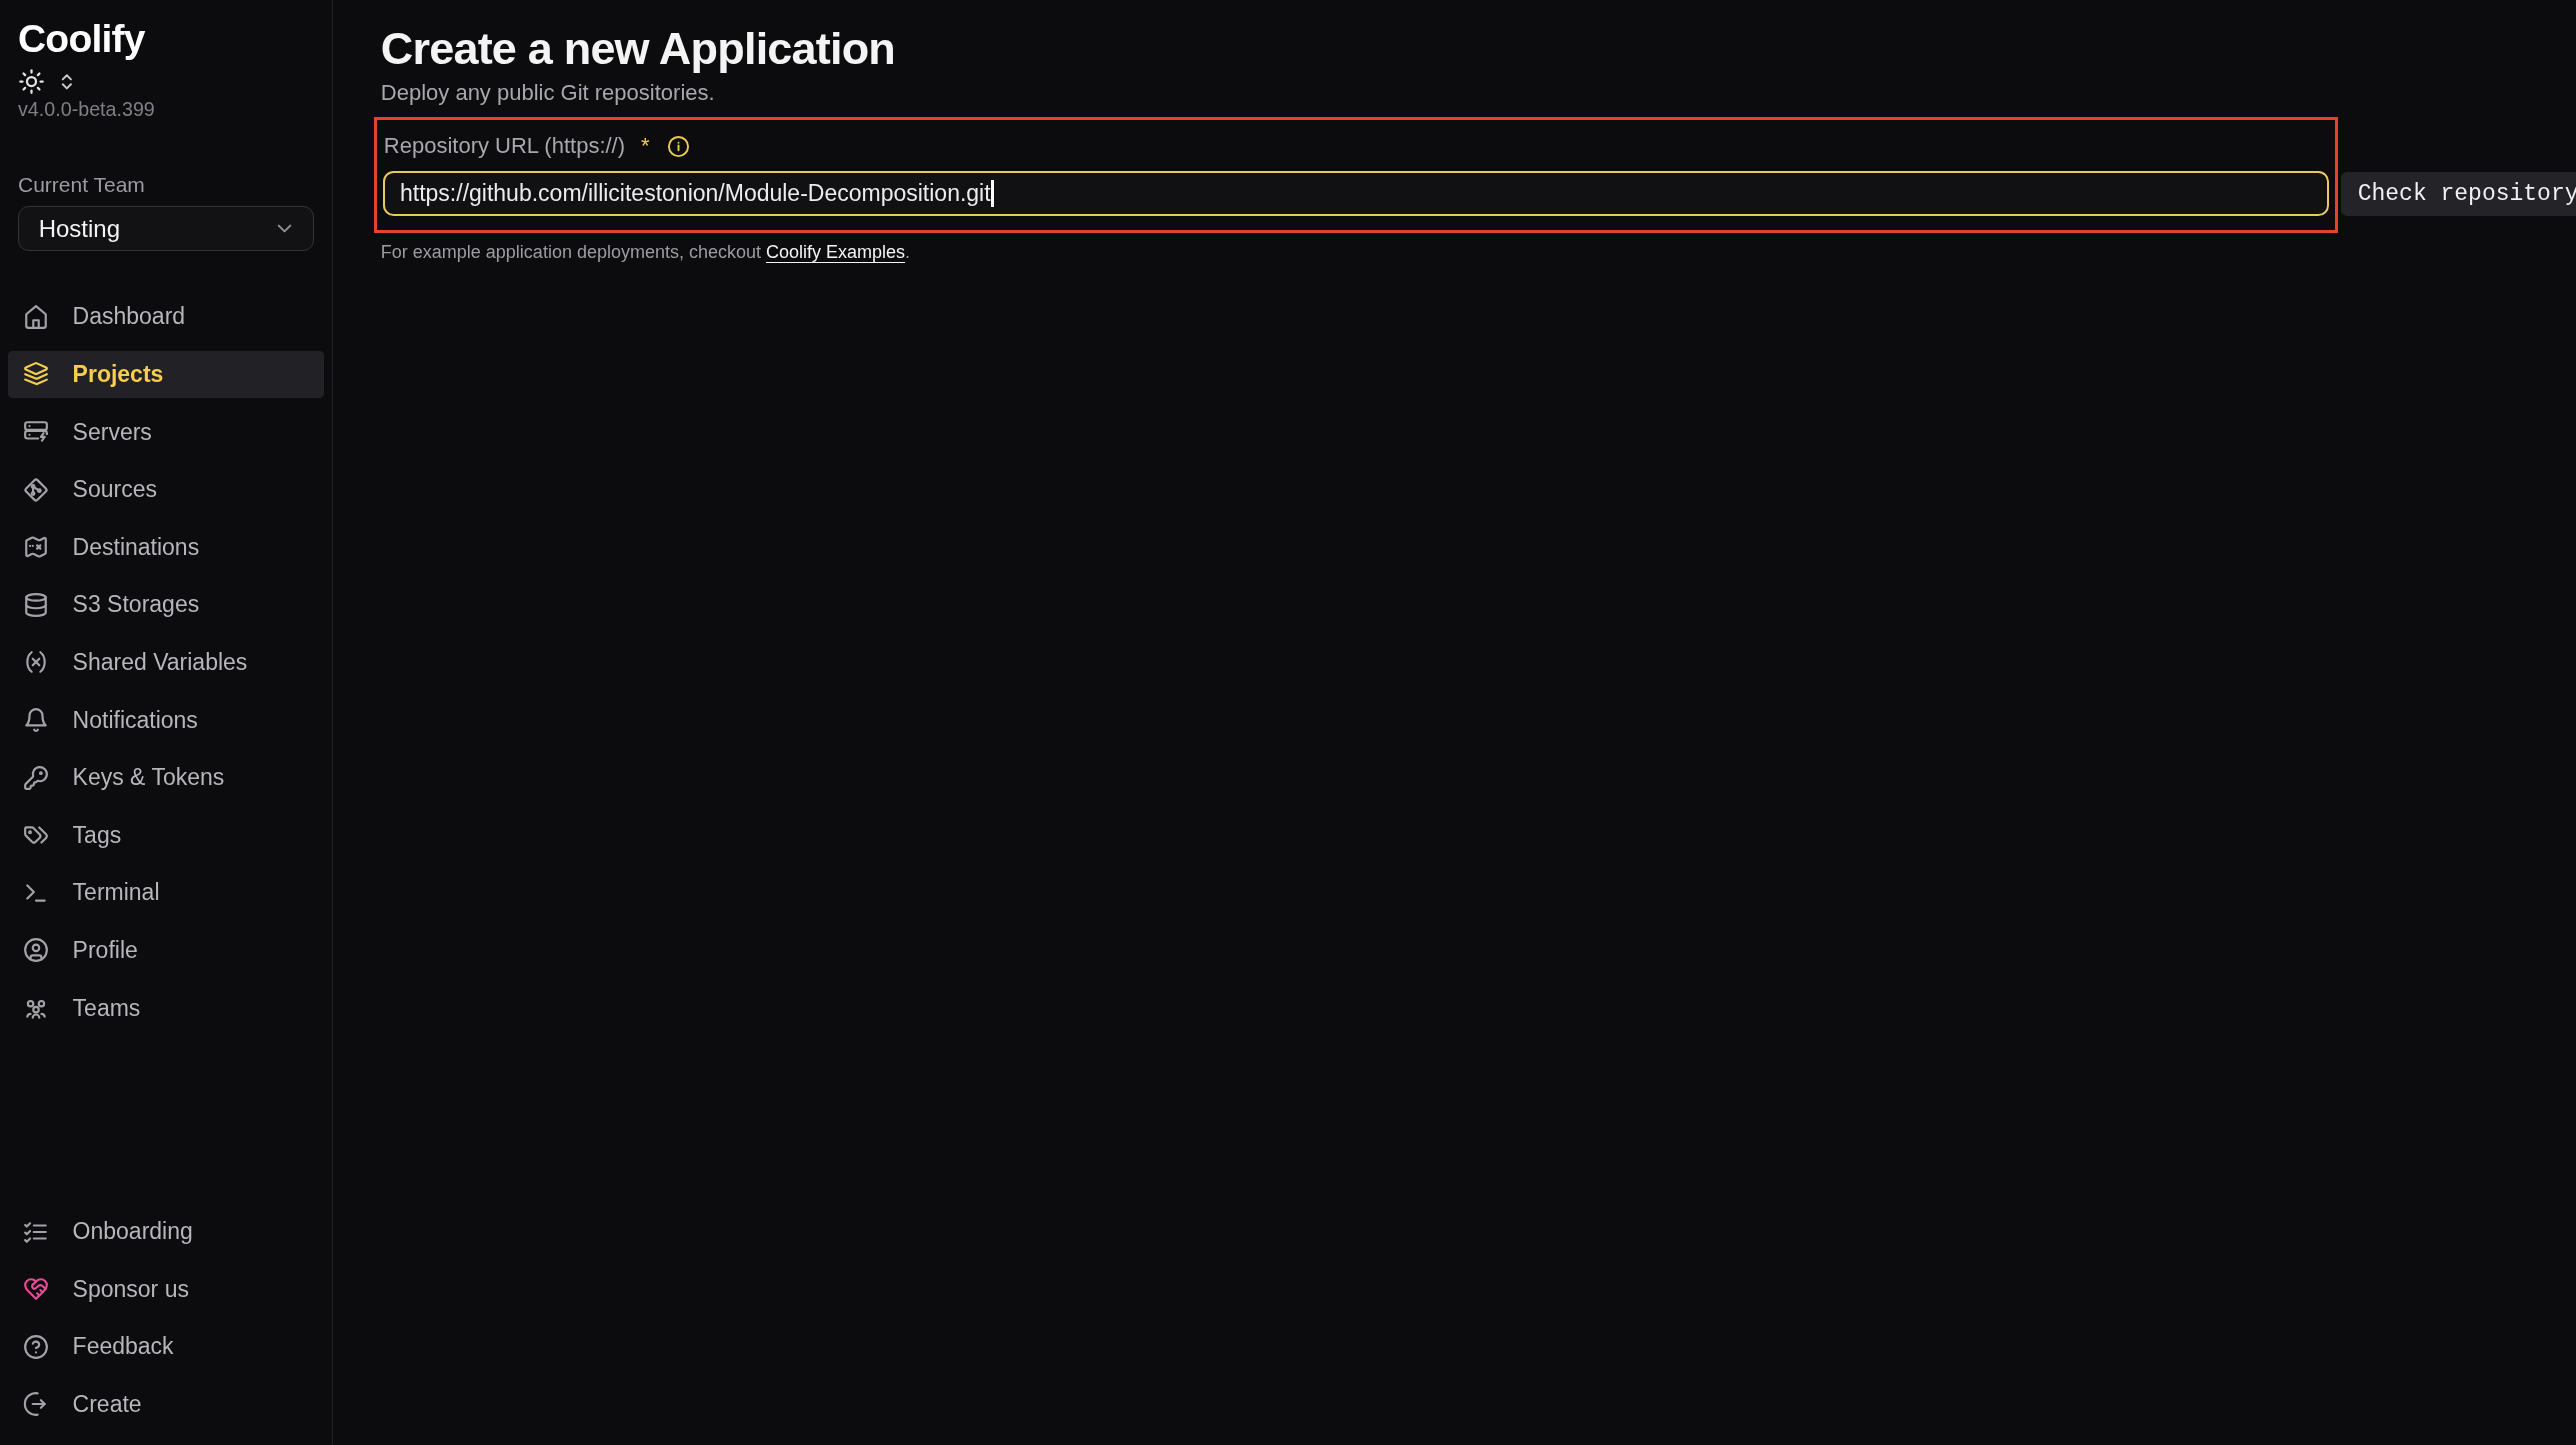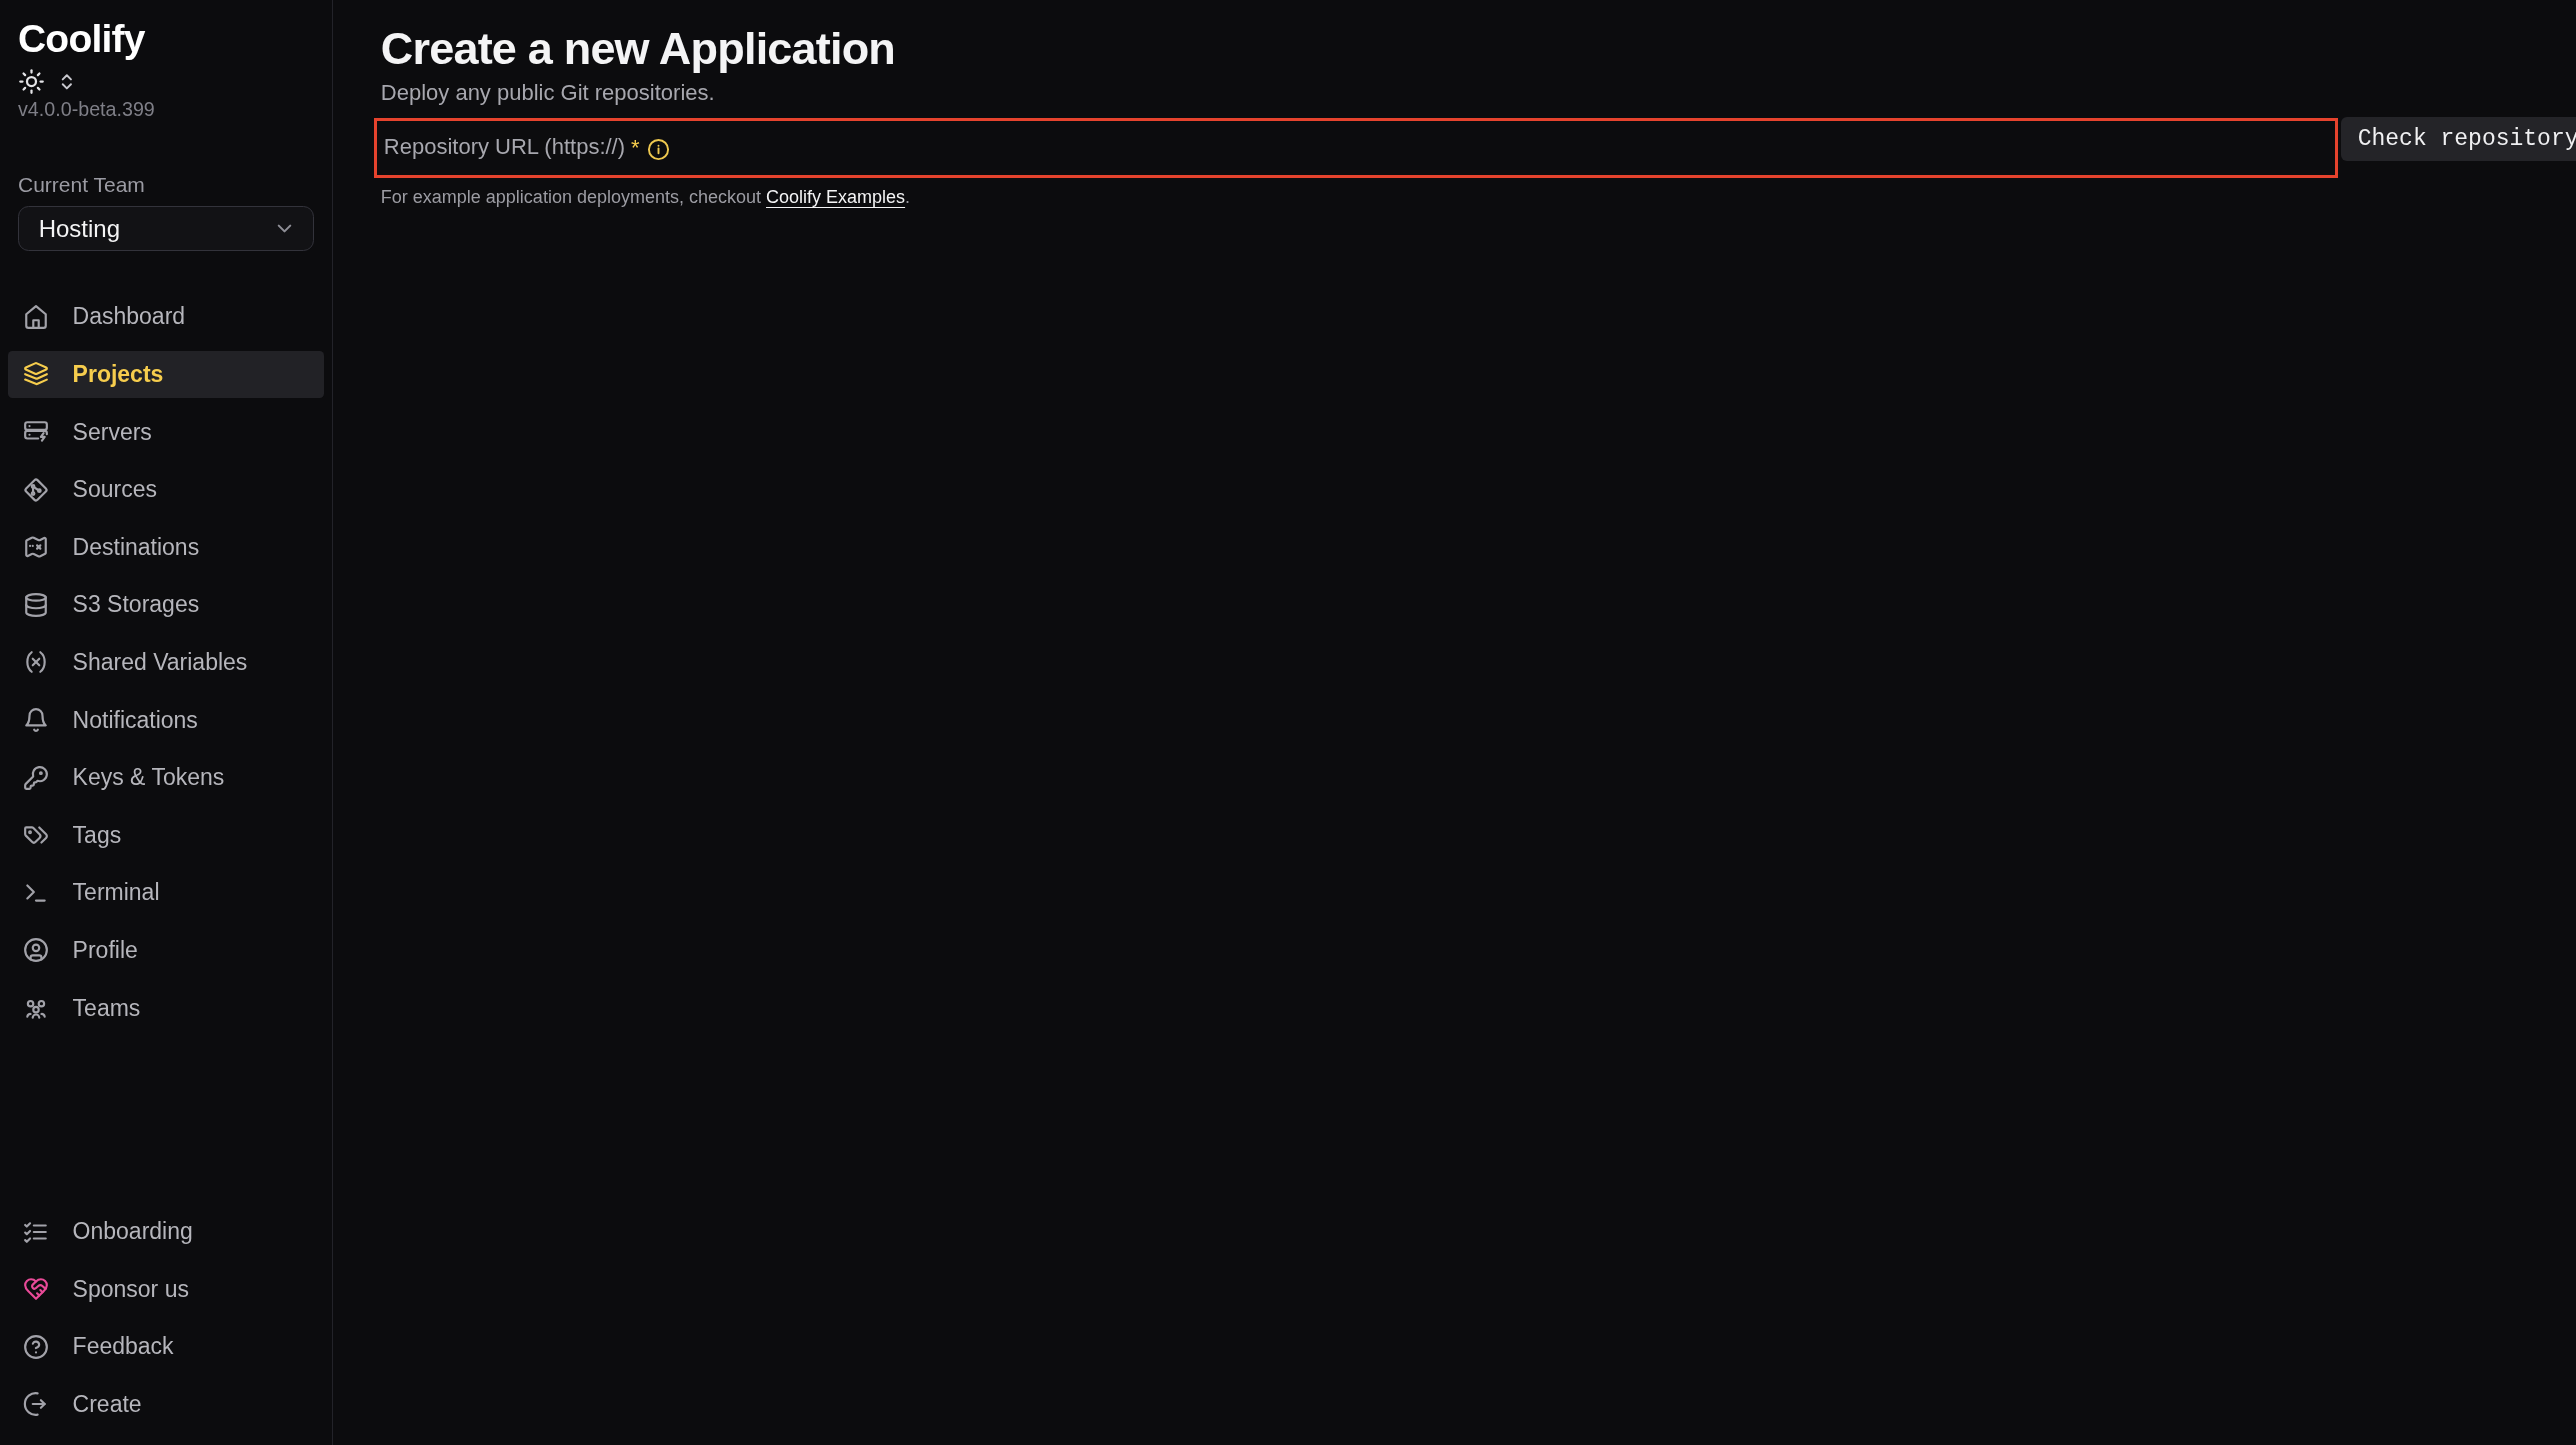--- a/index.html
+++ b/index.html
@@ -57,21 +57,21 @@
   .main { flex: 1; padding: 21px 0 0 41px; }
   .page-title { font-size: 45px; font-weight: 700; color: #f4f4f5; letter-spacing: -0.8px; line-height: 1.25; margin-left: 6.8px; }
   .page-subtitle { font-size: 22px; color: #a7a7ae; line-height: 1.3; margin: 1.5px 0 0 6.8px; }
 
   .form-row { display: flex; align-items: flex-end; margin-top: 9.8px; }
   .field-outline {
     flex: 0 0 1964px; width: 1964px;
     border: 3px solid #e6432d;
     padding: 12px 6px 13.6px 6px;
   }
-  .field-label-row { display: flex; align-items: flex-end; gap: 6px; padding-left: 0.8px; }
+  .field-label-row { display: flex; align-items: center; gap: 16px; padding-left: 0.8px; }
   .field-label { font-size: 22px; color: #a7a7ae; line-height: 1.3; }
   .req { font-size: 22px; color: #f6cd4d; }
   .info-ico { width: 23px; height: 23px; color: #eec84f; cursor: pointer; display: flex; margin-left: 1.5px; }
   .info-ico svg { width: 23px; height: 23px; }
 
   .text-input {
     margin-top: 10.6px; height: 45px; width: 100%;
     background: #111114; border: 2.3px solid #e9c85f; border-radius: 10.6px;
     display: flex; align-items: center; padding: 0 15px;
     font-size: 23px; color: #ececee; white-space: nowrap; overflow: hidden;
@@ -356,20 +356,24 @@
           <span class="field-label">Repository URL (https://)</span>
           <span class="req">*</span>
           <span class="info-ico">
             <svg viewBox="0 0 24 24" fill="none" stroke="currentColor" stroke-width="2" stroke-linecap="round" stroke-linejoin="round">
                 <circle cx="12" cy="12" r="10"></circle>
                 <path d="M12 16v-5"></path>
                 <path d="M12 8h.01"></path>
               </svg>
           </span>
         </div>
+        <div class="text-input">
+          <span>https://github.com/illicitestonion/Module-Decomposition.git</span>
+            <span class="caret"></span>
+        </div>
       </div>
       <button class="check-btn">Check repository</button>
     </div>
 
     <div class="helper"><span>For example application deployments, checkout </span><a>Coolify Examples</a><span>.</span></div>
 
   </main>
 </div>
 
 

